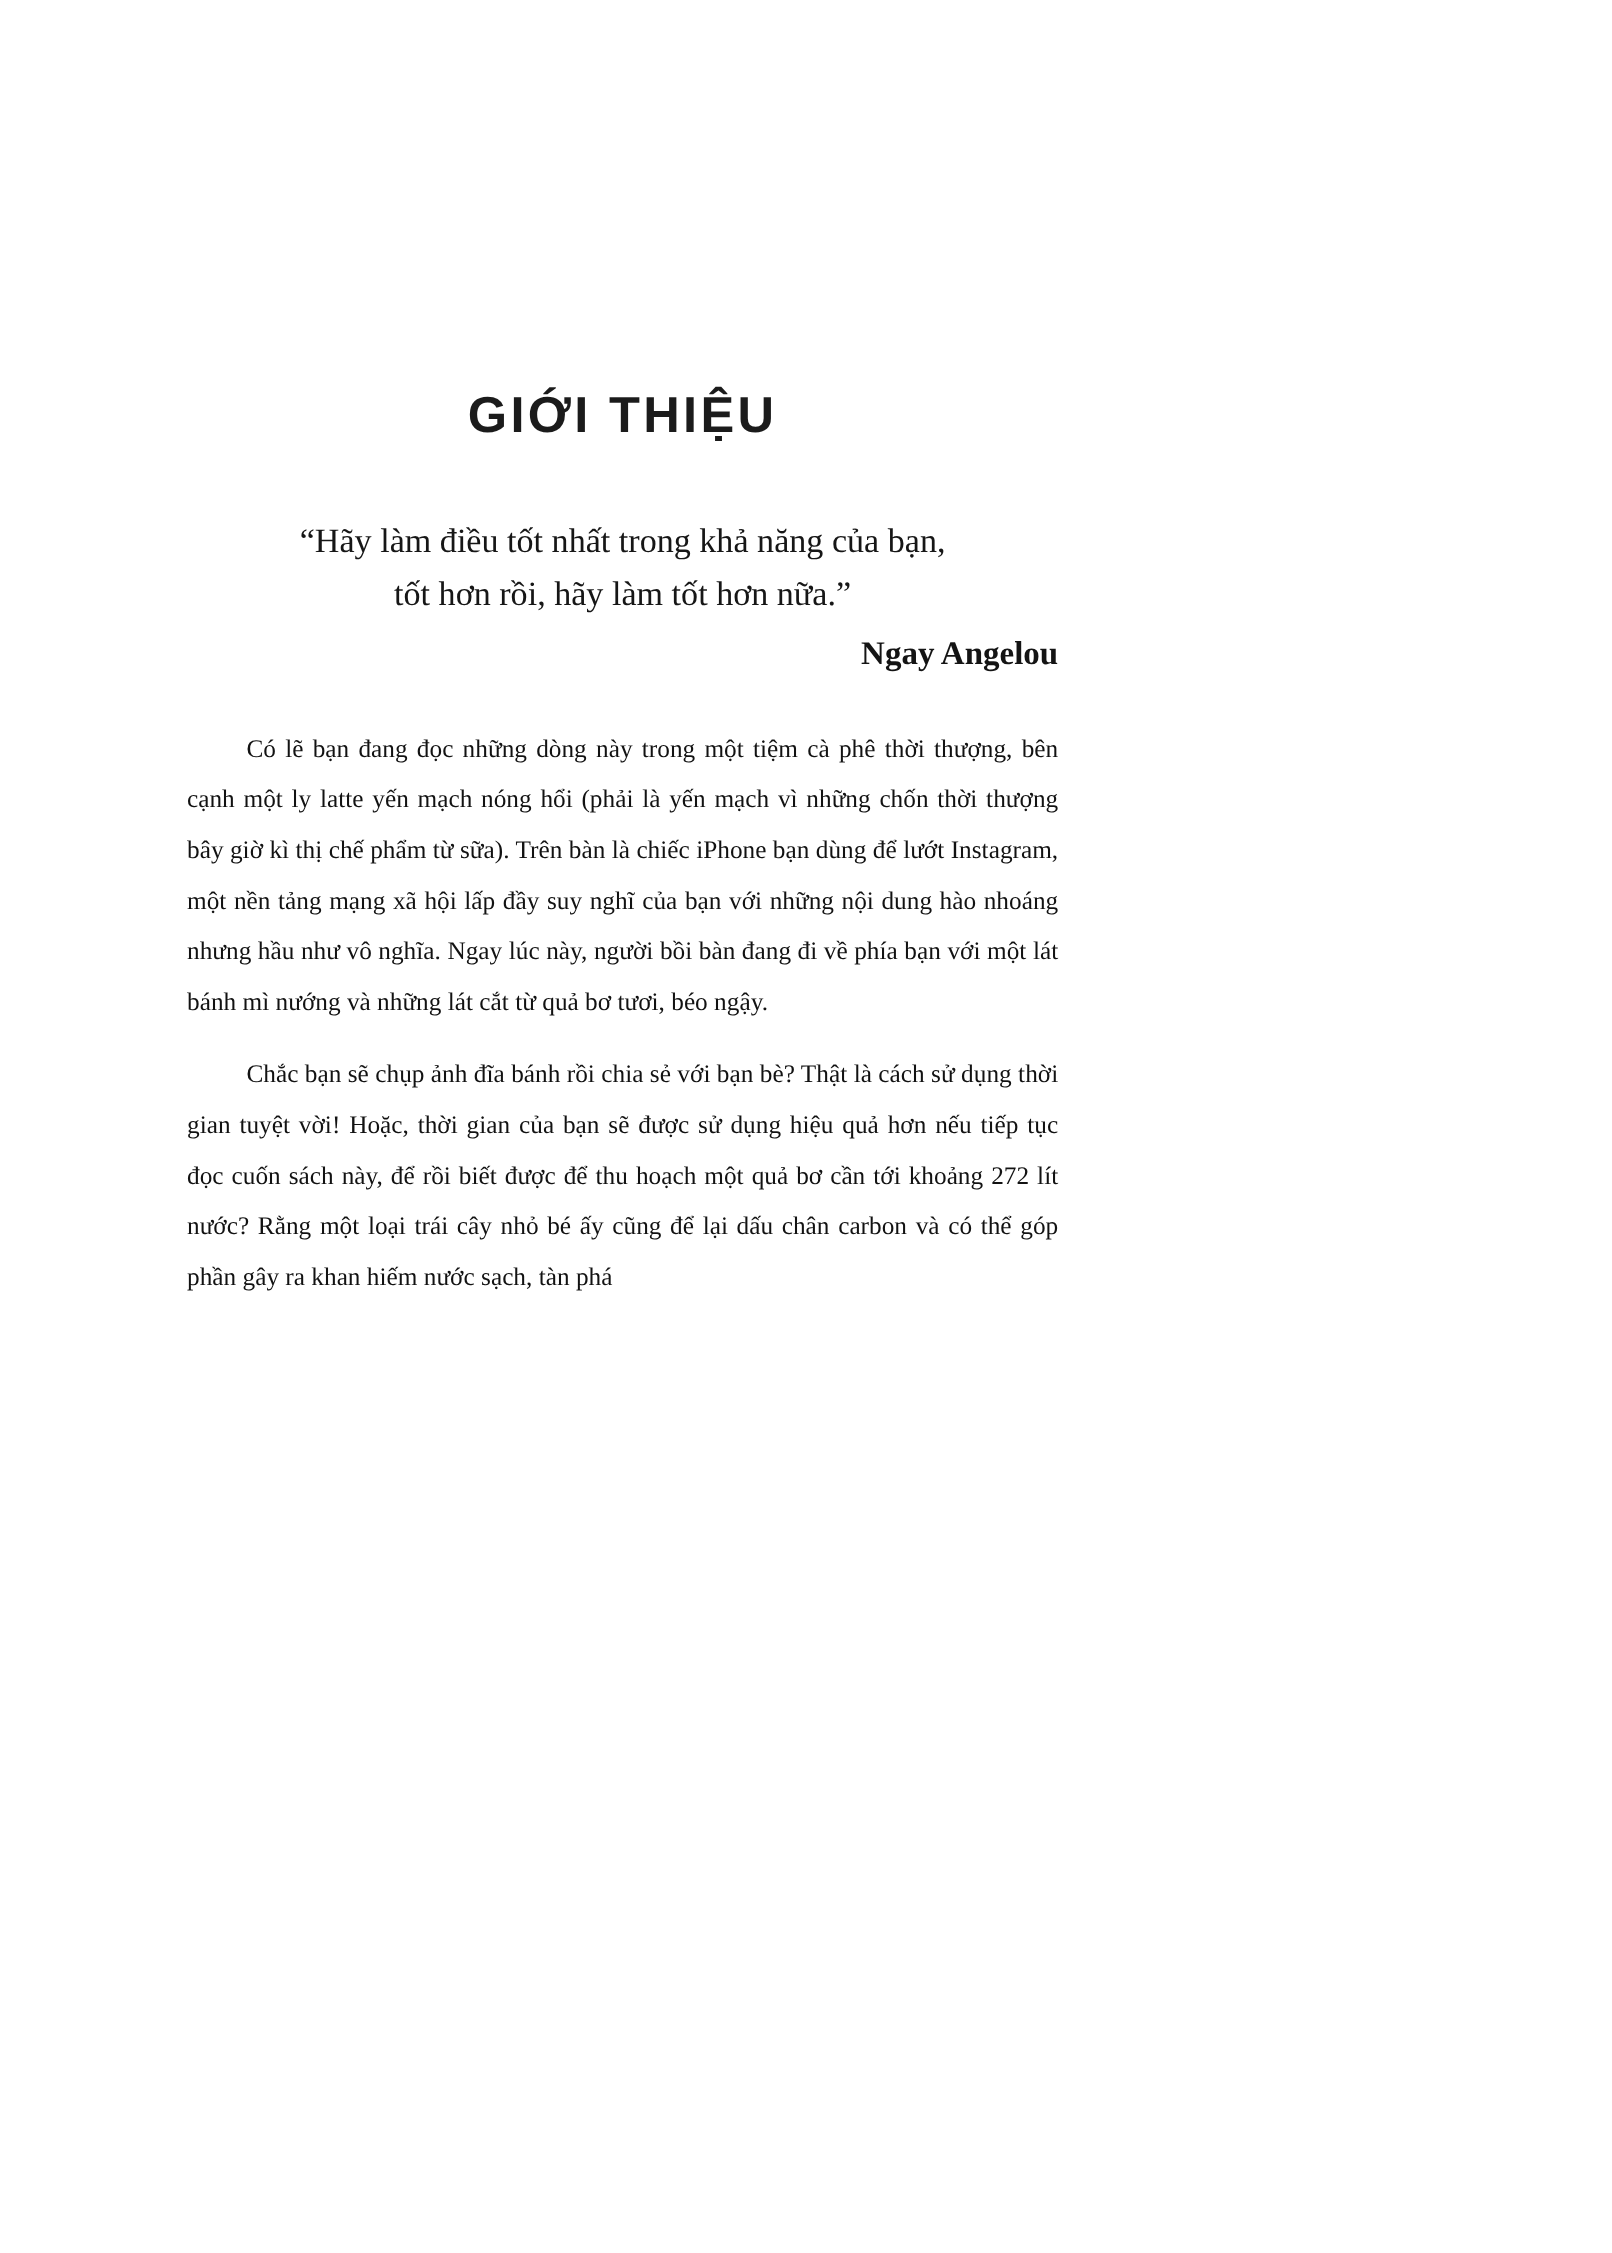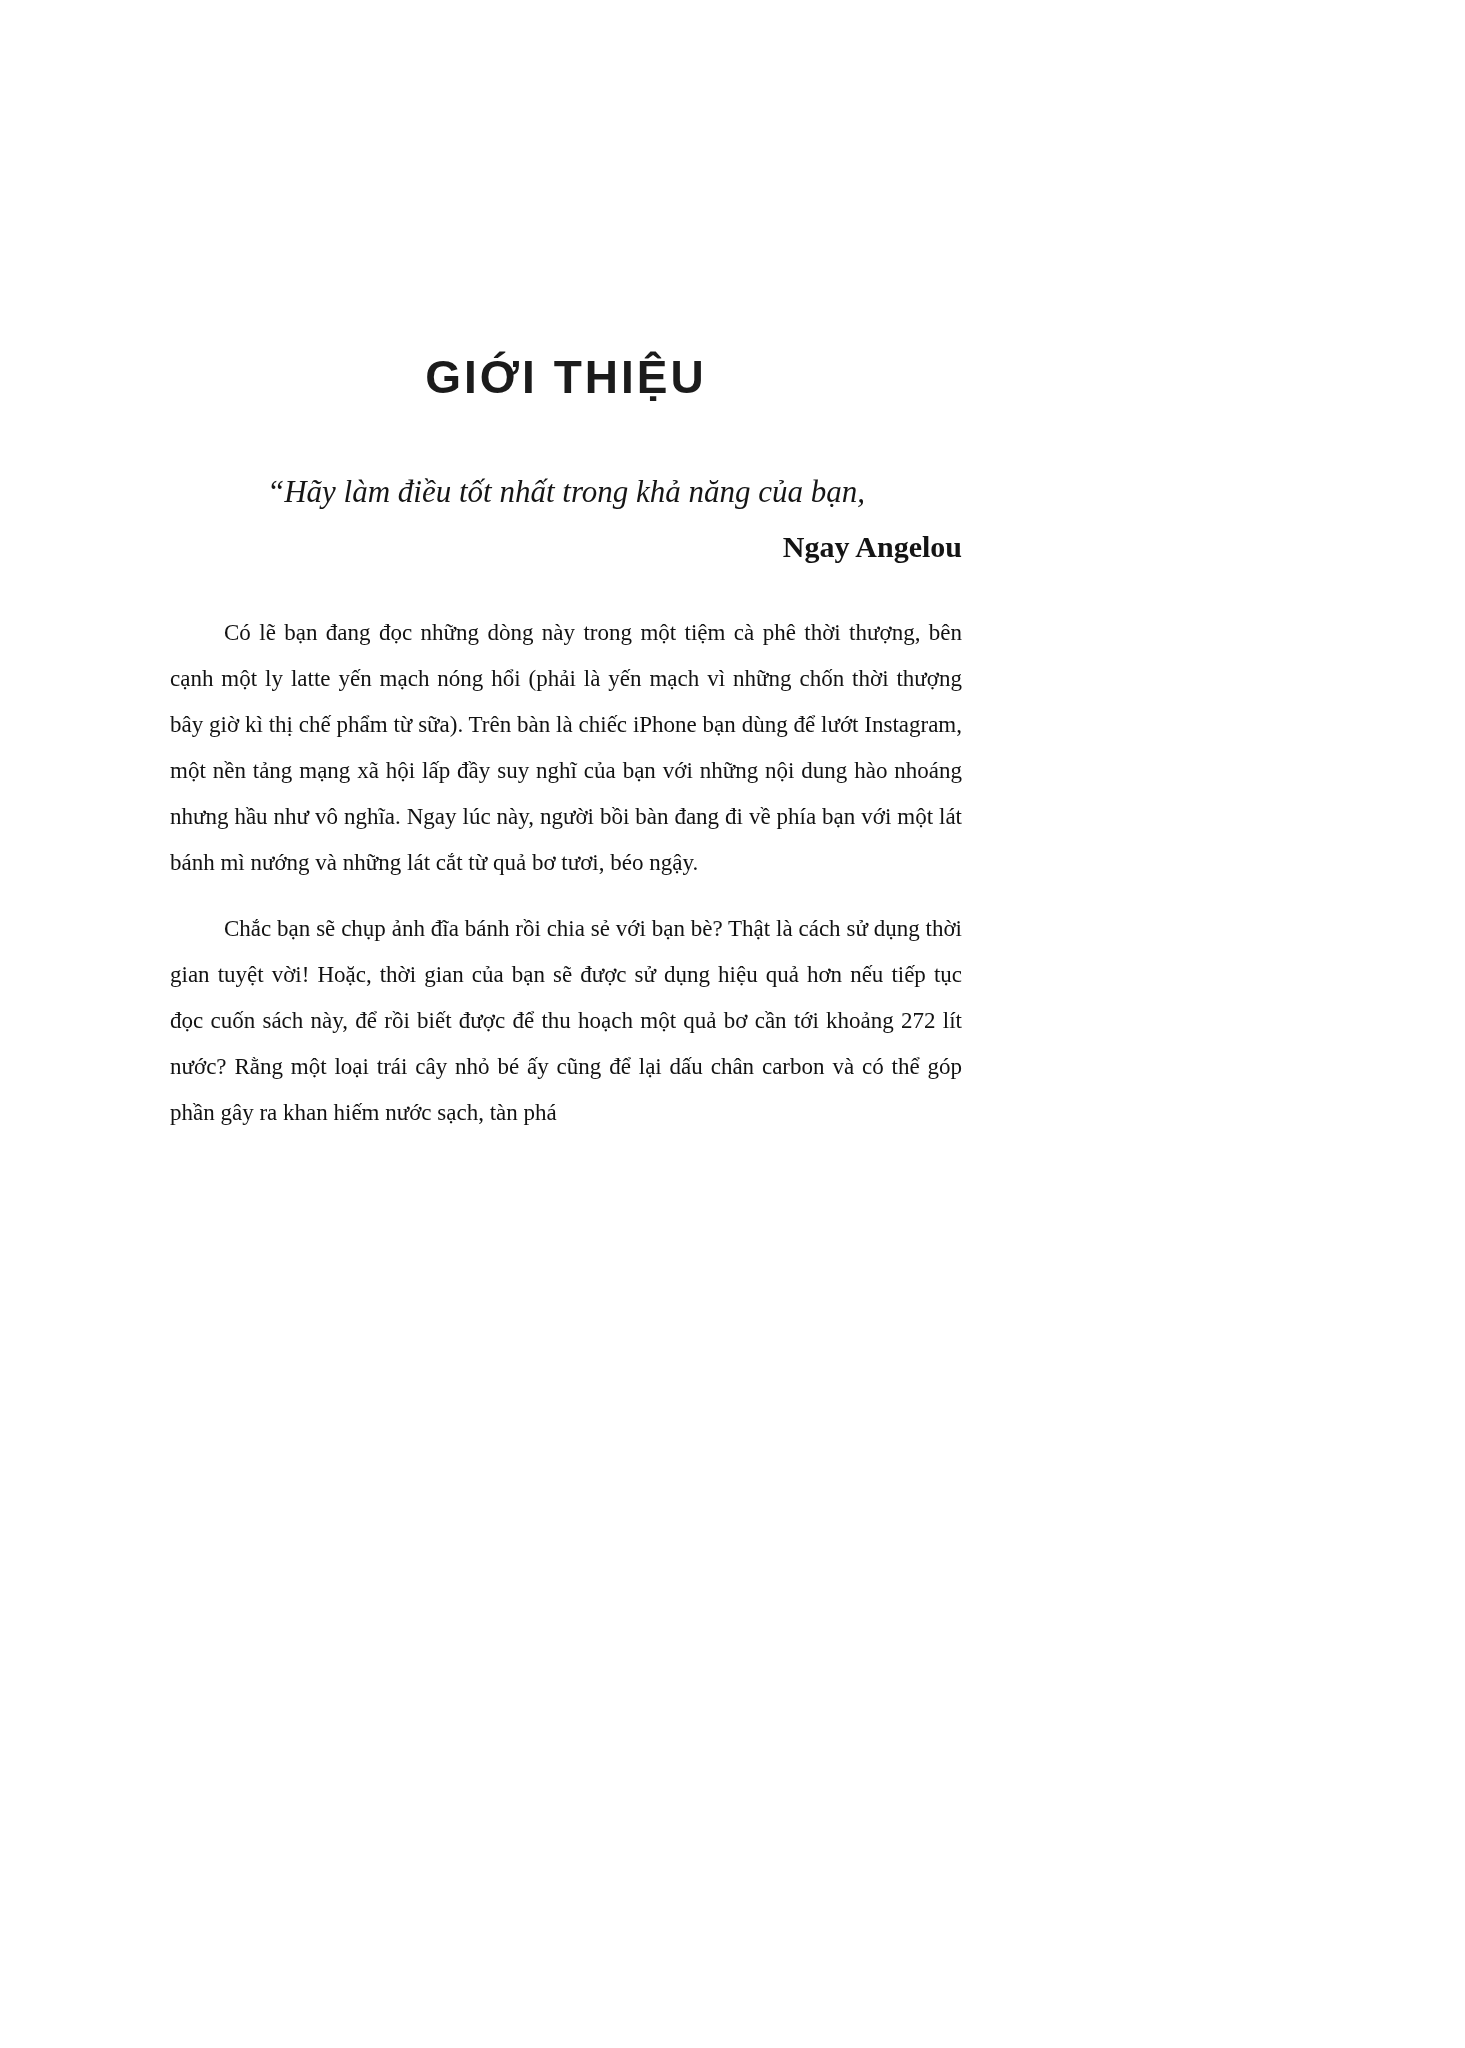--- a/index.html
+++ b/index.html
@@ -25,21 +25,20 @@
   .chapter-title {
     margin: 0 0 64px 0;
     text-align: center;
     font-family: "Liberation Sans", sans-serif;
     font-size: 46px;
     font-weight: 700;
     letter-spacing: 3px;
     color: #1b1b1b;
   }
   .quote {
-    font-style: italic;
     text-align: center;
     font-size: 31px;
     line-height: 48px;
     color: #161616;
   }
   .quote-line {
     white-space: nowrap;
   }
   .attribution {
     text-align: right;
@@ -66,20 +65,21 @@
 </head>
 <body>
 
 <div class="page">
   <div class="content">
 
     <h1 class="chapter-title">GIỚI THIỆU</h1>
 
     <div class="quote">
       <div class="quote-line">“Hãy làm điều tốt nhất trong khả năng của bạn,</div>
+      <div class="quote-line">tốt hơn rồi, hãy làm tốt hơn nữa.”</div>
     </div>
 
     <div class="attribution">Ngay Angelou</div>
 
     <p class="body-para first">Có lẽ bạn đang đọc những dòng này trong một tiệm cà phê thời thượng, bên cạnh một ly latte yến mạch nóng hổi (phải là yến mạch vì những chốn thời thượng bây giờ kì thị chế phẩm từ sữa). Trên bàn là chiếc iPhone bạn dùng để lướt Instagram, một nền tảng mạng xã hội lấp đầy suy nghĩ của bạn với những nội dung hào nhoáng nhưng hầu như vô nghĩa. Ngay lúc này, người bồi bàn đang đi về phía bạn với một lát bánh mì nướng và những lát cắt từ quả bơ tươi, béo ngậy.</p>
 
     <p class="body-para second">Chắc bạn sẽ chụp ảnh đĩa bánh rồi chia sẻ với bạn bè? Thật là cách sử dụng thời gian tuyệt vời! Hoặc, thời gian của bạn sẽ được sử dụng hiệu quả hơn nếu tiếp tục đọc cuốn sách này, để rồi biết được để thu hoạch một quả bơ cần tới khoảng 272 lít nước? Rằng một loại trái cây nhỏ bé ấy cũng để lại dấu chân carbon và có thể góp phần gây ra khan hiếm nước sạch, tàn phá</p>
 
   </div>
 </div>

